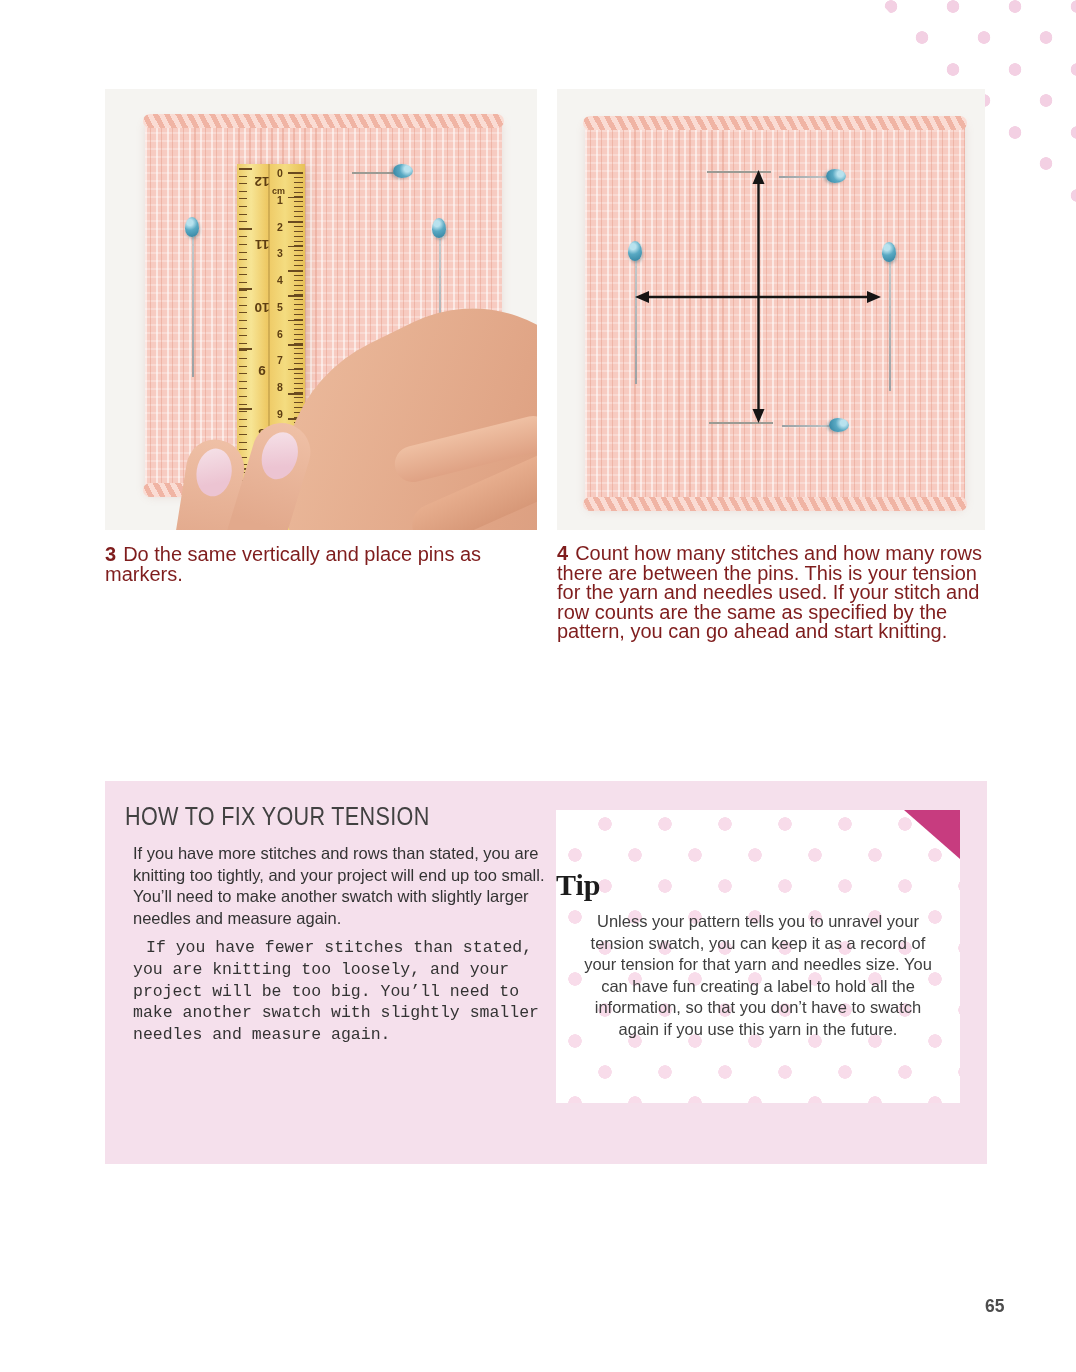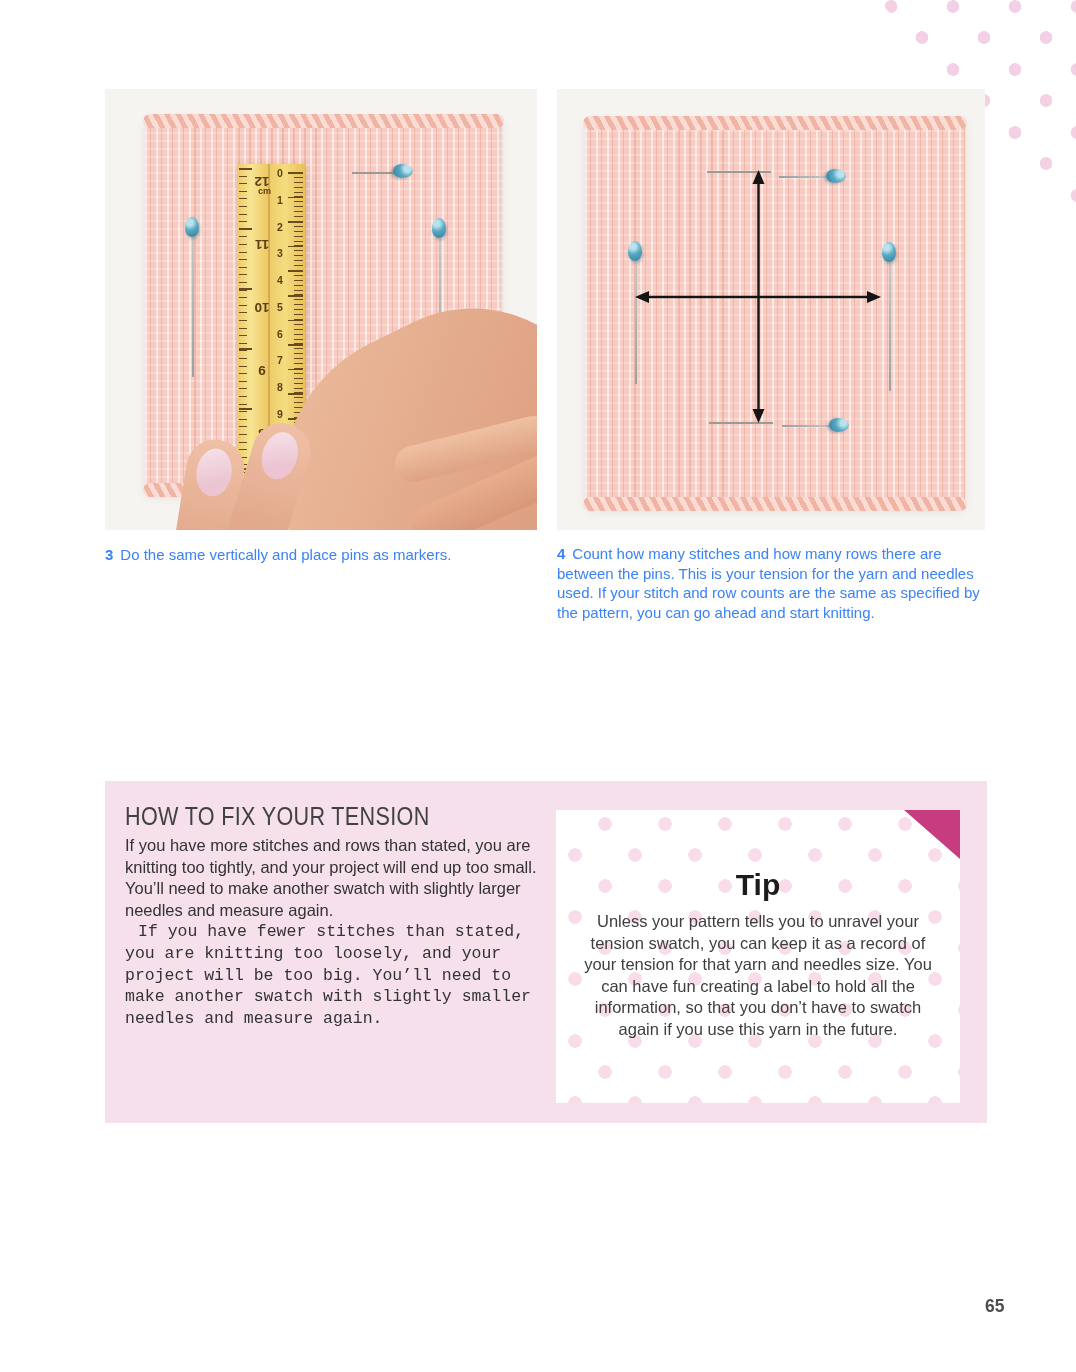--- a/index.html
+++ b/index.html
@@ -43,21 +43,21 @@
   .in-ticks-fine{position:absolute;left:2px;top:4px;bottom:8px;width:8px;
     background:repeating-linear-gradient(180deg,#6a4a1f 0 1px,rgba(0,0,0,0) 1px 7.6px);}
   .in-ticks-big{position:absolute;left:2px;top:4px;bottom:8px;width:13px;
     background:repeating-linear-gradient(180deg,#6a4a1f 0 1.6px,rgba(0,0,0,0) 1.6px 60px);}
   .cm-numbers{position:absolute;right:18px;top:0;bottom:0;display:flex;flex-direction:column;
     justify-content:space-between;padding:3px 0;font-size:10.5px;font-weight:bold;color:#5d3e13;
     text-align:center;width:14px;}
   .in-numbers{position:absolute;left:17px;top:0;display:flex;flex-direction:column;
     gap:48px;padding-top:10px;font-size:13.5px;font-weight:bold;color:#5d3e13;width:16px;text-align:center;}
   .in-numbers span{transform:rotate(180deg);display:block;}
-  .cm-unit{position:absolute;right:34px;top:22px;font-size:9px;color:#5d3e13;font-weight:bold;}
+  .cm-unit{position:absolute;right:20px;top:22px;font-size:9px;color:#5d3e13;font-weight:bold;}
 
   
   .pin-head{position:absolute;width:14px;height:20px;z-index:6;
     background:radial-gradient(circle at 35% 28%,#b8e2ee 0 3px,#59a9c3 45%,#2e7e9c 100%);
     border-radius:50% 50% 50% 50%/56% 56% 44% 44%;
     box-shadow:1px 2px 3px rgba(60,90,100,.35);}
   .pin-head.horiz{transform:rotate(90deg);}
   .needle-v{position:absolute;width:1.6px;background:linear-gradient(180deg,#c3c9cb,#9aa1a4);z-index:5;}
   .needle-h{position:absolute;height:1.6px;background:linear-gradient(90deg,#9aa1a4,#c3c9cb);z-index:5;}
   .guide-line{position:absolute;height:1.5px;background:#9b9b94;z-index:4;}
@@ -73,43 +73,43 @@
   .fingertip{position:absolute;width:58px;height:150px;border-radius:29px 29px 22px 22px;
     background:linear-gradient(180deg,#efc0a6 0,#e2a98c 70%);z-index:9;}
   .fingertip .nail{position:absolute;top:9px;left:11px;width:35px;height:48px;border-radius:50%;
     background:linear-gradient(160deg,#f6e3e9 0,#ecc4d2 70%);}
   .fingertip-a{left:74px;top:350px;transform:rotate(9deg);}
   .fingertip-b{left:134px;top:332px;transform:rotate(17deg);}
 
   .arrows-svg{position:absolute;left:0;top:0;z-index:7;}
 
   
-  .caption{position:absolute;width:445px;font-size:15px;line-height:19.5px;color:#3b82f6;}
+  .caption{position:absolute;width:445px;font-size:20px;line-height:19.5px;color:#7f1d1d;}
   .caption .num{font-weight:bold;margin-right:7px;}
   .caption-left{left:105px;top:545px;}
   .caption-right{left:557px;top:544px;width:442px;}
 
   
-  .panel{position:absolute;left:105px;top:781px;width:882px;height:342px;background:#f5e0ec;}
+  .panel{position:absolute;left:105px;top:781px;width:882px;height:383px;background:#f5e0ec;}
   .panel-heading{position:absolute;left:20px;top:20px;font-size:26px;font-weight:400;color:#414141;
     letter-spacing:.4px;white-space:nowrap;transform:scaleX(.83);transform-origin:left center;}
   .panel-body{position:absolute;left:20px;top:54px;width:430px;font-size:16.5px;line-height:21.6px;color:#333;}
-  .panel-body p{margin:0;}
+  .panel-body p{margin:8px;}
   .panel-body p + p{text-indent:13px;font-family:Liberation Mono, monospace;}
 
   
   .tip-box{position:absolute;left:451px;top:29px;width:404px;height:293px;background:#ffffff;overflow:hidden;
     background-image:
       radial-gradient(circle,#f8dcea 6.5px,rgba(0,0,0,0) 7px),
       radial-gradient(circle,#f8dcea 6.5px,rgba(0,0,0,0) 7px);
     background-size:60px 62px,60px 62px;
     background-position:19px -17px,49px 14px;}
   .tip-corner{position:absolute;top:0;right:0;width:56px;height:49px;background:#c73c7f;
     clip-path:polygon(0 0,100% 0,100% 100%);}
-  .tip-title{margin:58px auto 0;text-align:center;font-family:Liberation Sans, sans-serif;font-weight:bold;
+  .tip-title{margin:58px auto 0;font-family:Liberation Serif, serif;font-weight:bold;
     font-size:30px;color:#1c1c1c;}
   .tip-text{margin:9px auto 0;max-width:358px;text-align:center;font-size:16.5px;line-height:21.6px;color:#3e3e3e;}
 
   
   .page-number{position:absolute;left:985px;top:1296px;font-size:17.5px;font-weight:bold;color:#4d4d4d;}
 </style>
 </head>
 <body>
 
 <div class="page">

